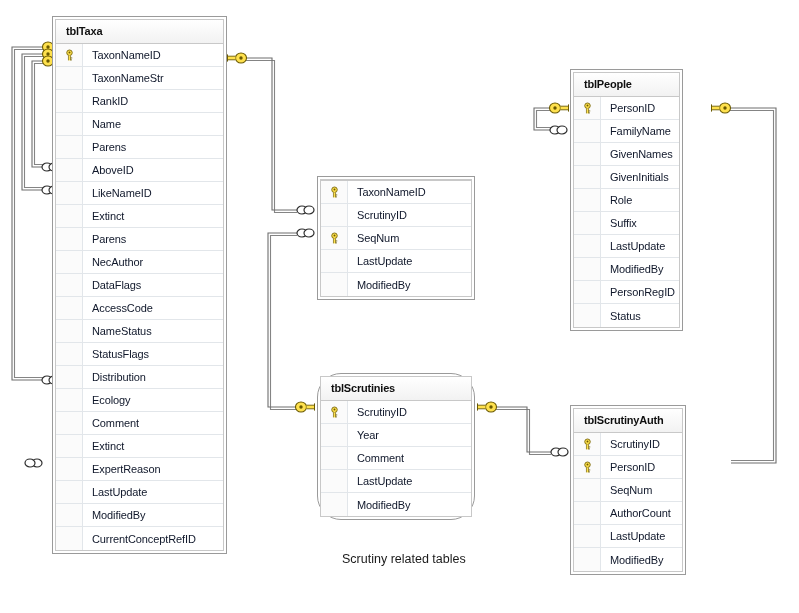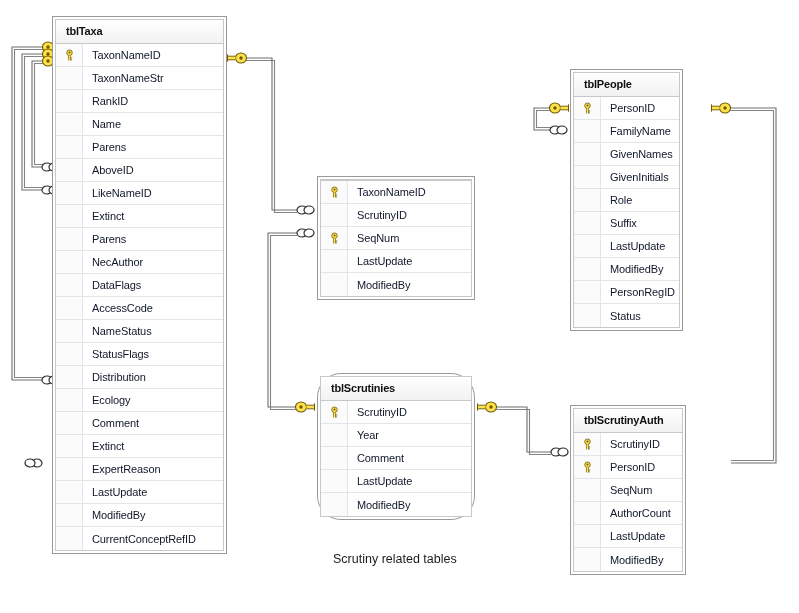--- a/index.html
+++ b/index.html
@@ -446,15 +446,15 @@
             <div class="fname">LastUpdate</div>
           </div>
         <div class="row">
             <div class="keycell"></div>
             <div class="fname">ModifiedBy</div>
           </div>
       </div>
     </div>
   </div>
 
-  <div class="caption" style="left:333px;top:552px;">Scrutiny related tables</div>
+  <div class="caption" style="left:342px;top:552px;">Scrutiny related tables</div>
 
 </div>
 
 </body></html>

